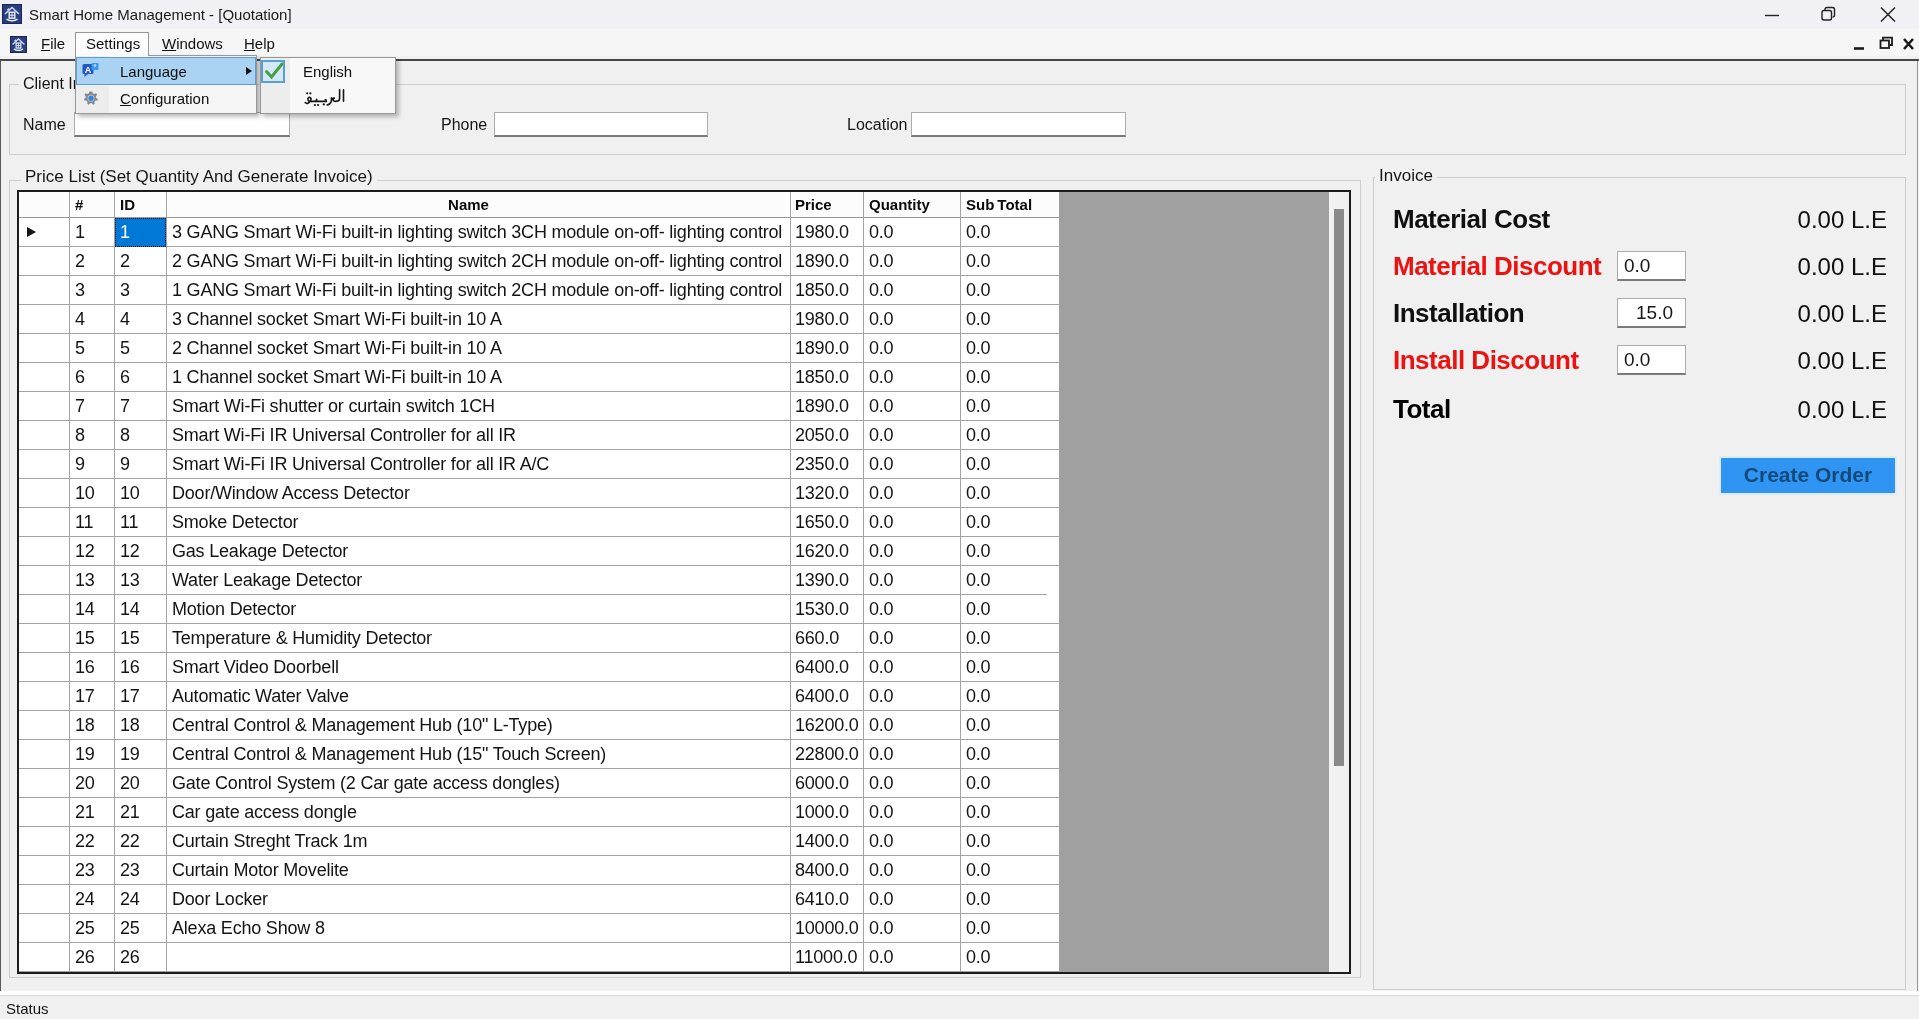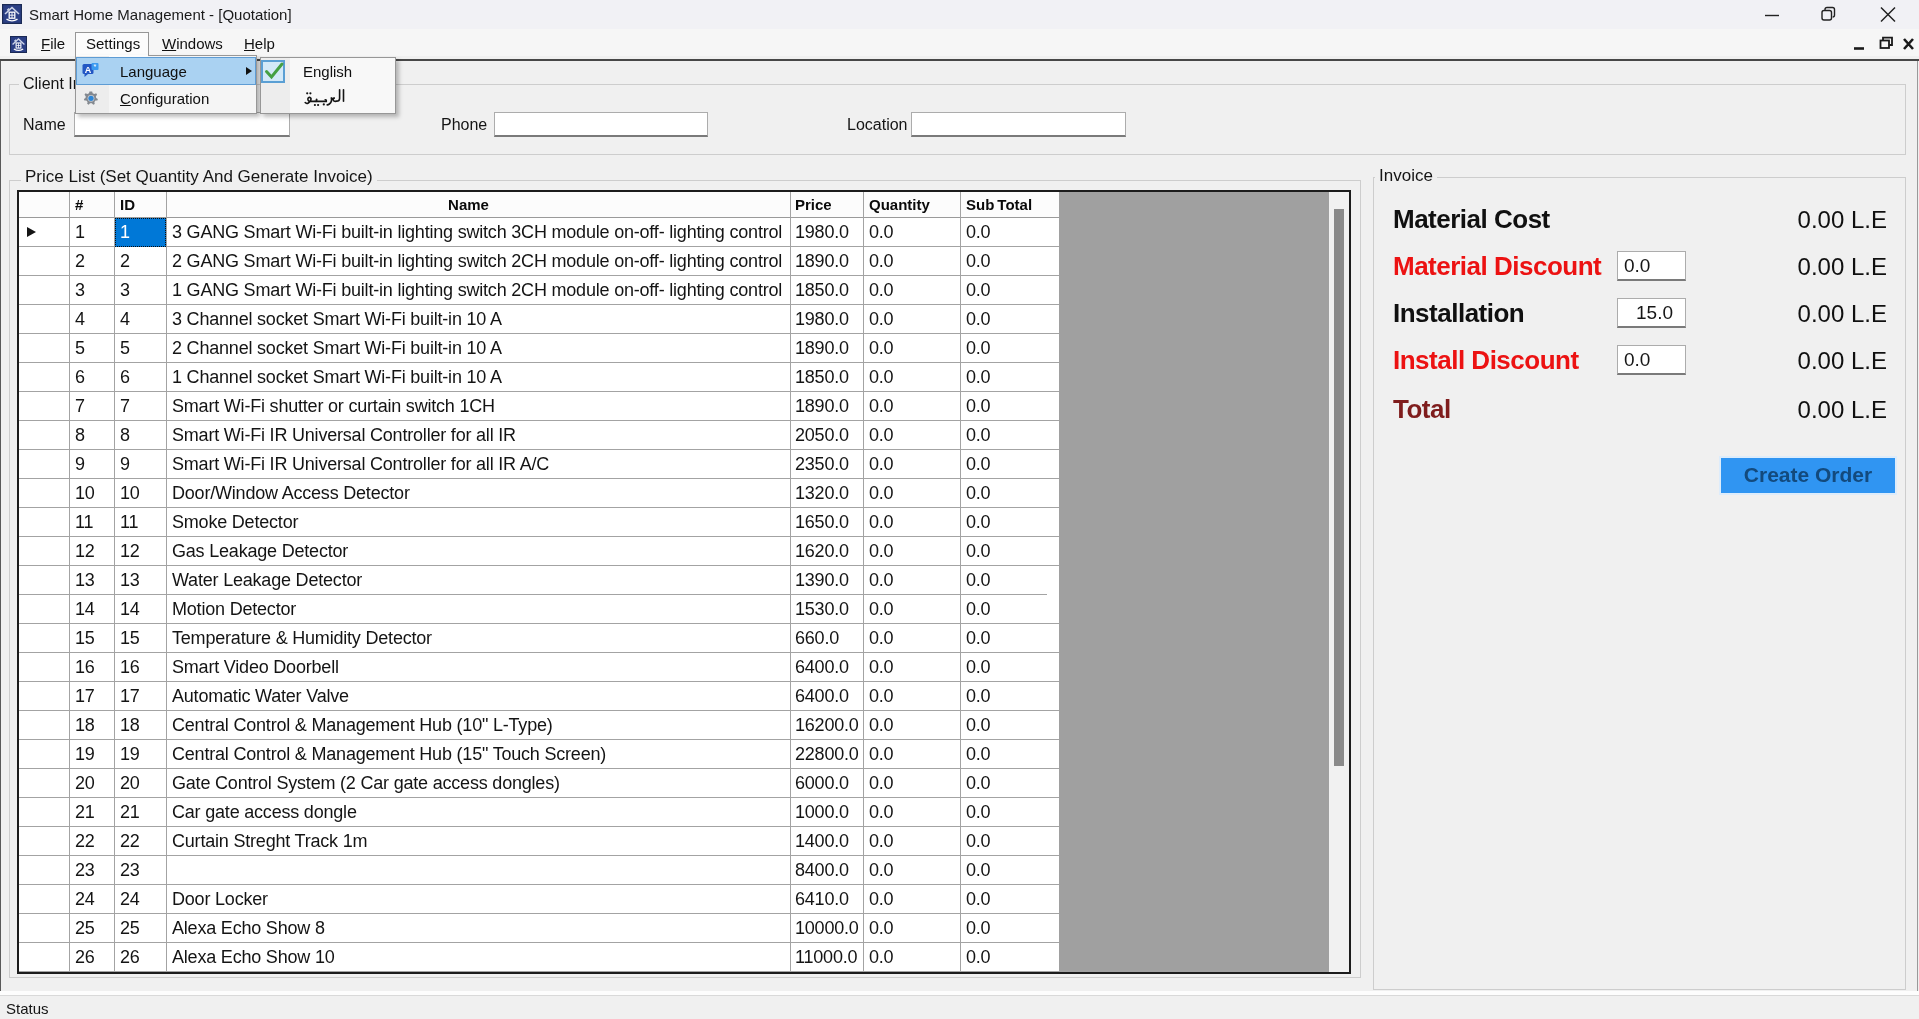--- a/index.html
+++ b/index.html
@@ -248,20 +248,21 @@
       <div class="cell" style="left:56px;top:0">22</div>
       <div class="cell" style="left:101px;top:0">22</div>
       <div class="cell" style="left:153px;top:0;width:617px;overflow:hidden">Curtain Streght Track 1m</div>
       <div class="cell" style="left:776px;top:0">1400.0</div>
       <div class="cell" style="left:850px;top:0">0.0</div>
       <div class="cell" style="left:947px;top:0">0.0</div>
     </div>
 <div class="abs" style="left:0;top:664px;width:1040px;height:29px;border-bottom:1px solid #a3a3a3">
       <div class="cell" style="left:56px;top:0">23</div>
       <div class="cell" style="left:101px;top:0">23</div>
+      <div class="cell" style="left:153px;top:0;width:617px;overflow:hidden">Curtain Motor Movelite</div>
       <div class="cell" style="left:776px;top:0">8400.0</div>
       <div class="cell" style="left:850px;top:0">0.0</div>
       <div class="cell" style="left:947px;top:0">0.0</div>
     </div>
 <div class="abs" style="left:0;top:693px;width:1040px;height:29px;border-bottom:1px solid #a3a3a3">
       <div class="cell" style="left:56px;top:0">24</div>
       <div class="cell" style="left:101px;top:0">24</div>
       <div class="cell" style="left:153px;top:0;width:617px;overflow:hidden">Door Locker</div>
       <div class="cell" style="left:776px;top:0">6410.0</div>
       <div class="cell" style="left:850px;top:0">0.0</div>
@@ -271,21 +272,20 @@
       <div class="cell" style="left:56px;top:0">25</div>
       <div class="cell" style="left:101px;top:0">25</div>
       <div class="cell" style="left:153px;top:0;width:617px;overflow:hidden">Alexa Echo Show 8</div>
       <div class="cell" style="left:776px;top:0">10000.0</div>
       <div class="cell" style="left:850px;top:0">0.0</div>
       <div class="cell" style="left:947px;top:0">0.0</div>
     </div>
 <div class="abs" style="left:0;top:751px;width:1040px;height:29px;border-bottom:1px solid #a3a3a3">
       <div class="cell" style="left:56px;top:0">26</div>
       <div class="cell" style="left:101px;top:0">26</div>
-      <div class="cell" style="left:153px;top:0;width:617px;overflow:hidden">Alexa Echo Show 10</div>
       <div class="cell" style="left:776px;top:0">11000.0</div>
       <div class="cell" style="left:850px;top:0">0.0</div>
       <div class="cell" style="left:947px;top:0">0.0</div>
     </div>
 <div class="vline" style="left:50px;height:780px"></div>
 <div class="vline" style="left:95px;height:780px"></div>
 <div class="vline" style="left:147px;height:780px"></div>
 <div class="vline" style="left:771px;height:780px"></div>
 <div class="vline" style="left:844px;height:780px"></div>
 <div class="vline" style="left:941px;height:780px"></div>
@@ -302,21 +302,21 @@
     <span style="font-size:17px;left:1px;top:-12px">Invoice</span>
   </div>
 <div class="lbl" style="left:1393px;top:204px;font-size:26px;font-weight:bold;color:#101010;letter-spacing:-0.5px">Material Cost</div>
 <div class="lbl" style="left:1697px;top:206px;width:190px;text-align:right;font-size:24px;color:#101010">0.00 L.E</div>
 <div class="lbl" style="left:1393px;top:251px;font-size:26px;font-weight:bold;color:#ec1212;letter-spacing:-0.5px">Material Discount</div>
 <div class="lbl" style="left:1697px;top:253px;width:190px;text-align:right;font-size:24px;color:#101010">0.00 L.E</div>
 <div class="lbl" style="left:1393px;top:298px;font-size:26px;font-weight:bold;color:#101010;letter-spacing:-0.5px">Installation</div>
 <div class="lbl" style="left:1697px;top:300px;width:190px;text-align:right;font-size:24px;color:#101010">0.00 L.E</div>
 <div class="lbl" style="left:1393px;top:345px;font-size:26px;font-weight:bold;color:#ec1212;letter-spacing:-0.5px">Install Discount</div>
 <div class="lbl" style="left:1697px;top:347px;width:190px;text-align:right;font-size:24px;color:#101010">0.00 L.E</div>
-<div class="lbl" style="left:1393px;top:394px;font-size:26px;font-weight:bold;color:#7f1d1d;letter-spacing:-0.5px">Total</div>
+<div class="lbl" style="left:1393px;top:394px;font-size:26px;font-weight:bold;color:#000000;letter-spacing:-0.5px">Total</div>
 <div class="lbl" style="left:1697px;top:396px;width:190px;text-align:right;font-size:24px;color:#101010">0.00 L.E</div>
 <div class="tb" style="left:1617px;top:251px;width:69px;height:30px;font-size:19px;color:#161616;padding:3px 0 0 6px">0.0</div>
 <div class="tb" style="left:1617px;top:298px;width:69px;height:30px;font-size:19px;color:#161616;padding:3px 0 0 18px">15.0</div>
 <div class="tb" style="left:1617px;top:345px;width:69px;height:30px;font-size:19px;color:#161616;padding:3px 0 0 6px">0.0</div>
 <div class="abs" style="left:1719px;top:456px;width:178px;height:39px;background:#3095f2;border:2px solid #ddecfb;font-size:21px;font-weight:bold;color:#134a7d;text-align:center;line-height:34px">Create Order</div>
 <div class="abs" style="left:0;top:991px;width:1919px;height:4px;background:#fdfdfd"></div>
 <div class="abs" style="left:0;top:995px;width:1919px;height:24px;background:#f0f0f0;border-top:1px solid #d9d9d9"></div>
 <div class="lbl" style="left:6px;top:1000px;font-size:15px">Status</div>
 <div class="abs" style="left:75px;top:55px;width:182px;height:59px;background:#f5f5f5;border:1px solid #979797;box-shadow:3px 3px 4px rgba(0,0,0,0.25);z-index:60"></div>
 <div class="abs" style="left:76px;top:55px;width:72px;height:2px;background:#fcfcfc;z-index:60"></div>

